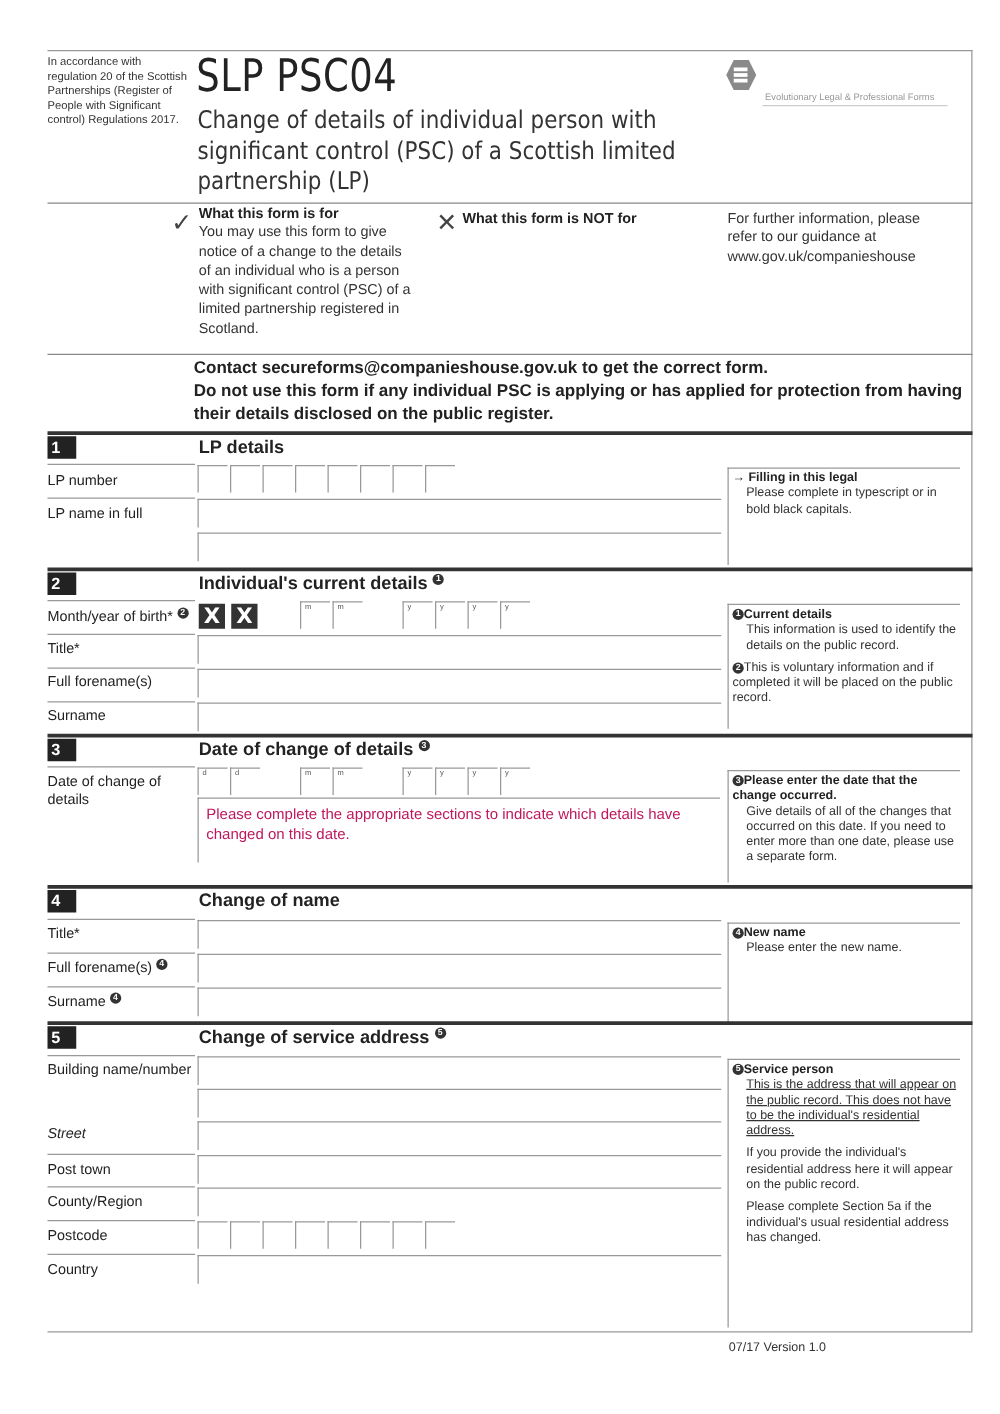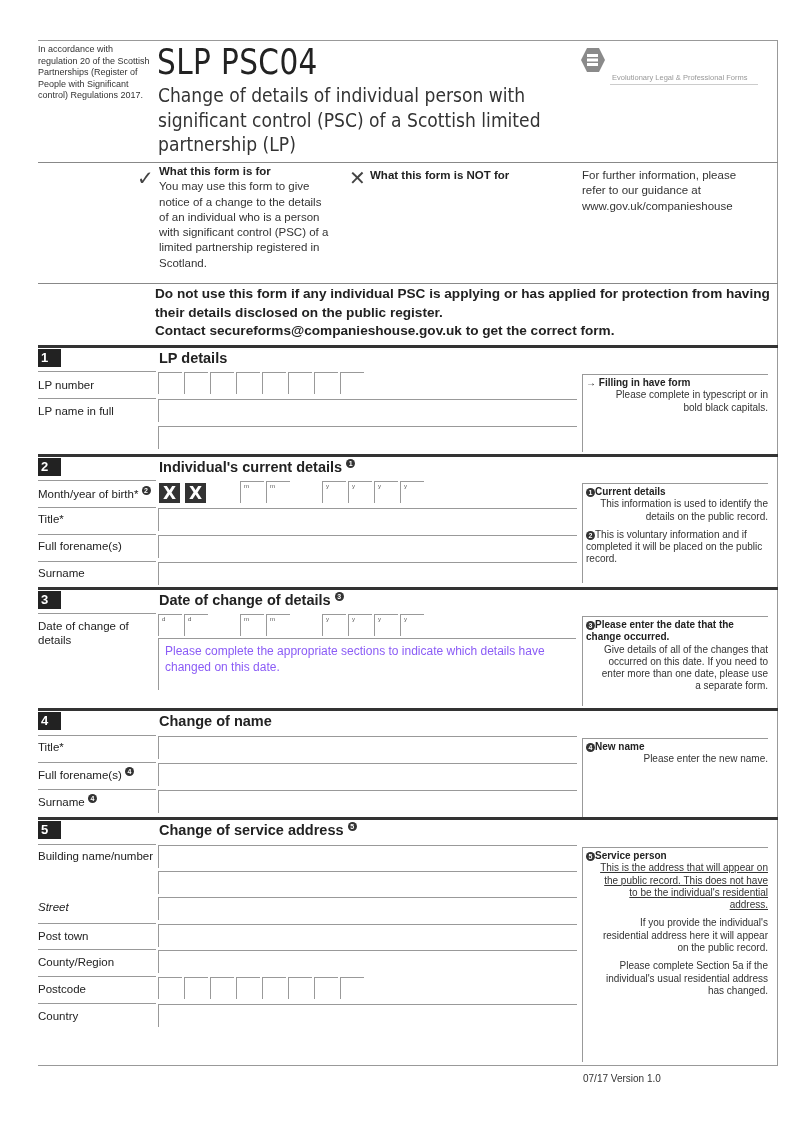--- a/index.html
+++ b/index.html
@@ -32,22 +32,22 @@
   .sec-title { left: 159px; font-size: 14.5px; font-weight: bold; color: #222; }
   .sup { display: inline-block; width: 9px; height: 9px; border-radius: 50%; background: #333; color: #fff; font-size: 7px; line-height: 9px; text-align: center; vertical-align: super; font-weight: bold; }
   .field-label { left: 38px; font-size: 11.5px; color: #222; width: 120px; line-height: 14px; }
   .field-box { left: 158px; border-left: 1px solid #999; border-top: 1px solid #999; height: 22px; }
   .label-rule { left: 38px; width: 118px; border-top: 1px solid #999; }
   .char-box { width: 24px; height: 22px; border-left: 1px solid #999; border-top: 1px solid #999; font-size: 6px; color: #555; padding-left: 3px; box-sizing: border-box; line-height: 8px; }
   .xmark { width: 21px; height: 20px; background: #333; color: #fff; font-weight: bold; font-size: 17px; line-height: 20px; text-align: center; font-family: "DejaVu Sans", sans-serif; }
   .note { left: 582px; border-left: 1px solid #999; border-top: 1px solid #999; width: 186px; font-size: 10px; line-height: 12.3px; color: #333; padding: 2px 0 0 3px; box-sizing: border-box; }
   .note p { margin: 0 0 6px 0; }
   .note .nh { font-weight: bold; color: #222; }
-  .note .ind { padding-left: 11px; text-align: right; }
-  .text-panel { left: 158px; border-left: 1px solid #999; border-top: 1px solid #999; width: 418px; height: 52px; font-size: 12px; line-height: 16px; padding: 4px 0 0 6px; box-sizing: border-box; color: #8b5cf6; }
+  .note .ind { padding-left: 11px; }
+  .text-panel { left: 158px; border-left: 1px solid #999; border-top: 1px solid #999; width: 418px; height: 52px; font-size: 12px; line-height: 16px; padding: 4px 0 0 6px; box-sizing: border-box; color: #be185d; }
   .footer { left: 583px; top: 1073px; font-size: 10px; color: #333; }
 </style>
 </head>
 <body>
 
 <div class="abs frame-top"></div>
 <div class="abs frame-right"></div>
 <div class="abs frame-bottom"></div>
 
 <div class="abs reg-text">In accordance with regulation 20 of the Scottish Partnerships (Register of People with Significant control) Regulations 2017.</div>
@@ -74,22 +74,22 @@
 </div>
 <div class="abs x-icon">✕</div>
 <div class="abs info-col col2">
   <div class="head">What this form is NOT for</div>
 </div>
 <div class="abs info-col col3">For further information, please refer to our guidance at www.gov.uk/companieshouse</div>
 
 <div class="abs hr2"></div>
 
 <div class="abs warning">
+  <p>Contact secureforms@companieshouse.gov.uk to get the correct form.</p>
   <p>Do not use this form if any individual PSC is applying or has applied for protection from having their details disclosed on the public register.</p>
-  <p>Contact secureforms@companieshouse.gov.uk to get the correct form.</p>
 </div>
 
 <div class="abs section-rule" style="top:345px;"></div>
 <div class="abs sec-num" style="top:349px;">1</div>
 <div class="abs sec-title" style="top:350px;">LP details</div>
 
 <div class="abs label-rule" style="top:371px;"></div>
 <div class="abs field-label" style="top:378px;">LP number</div>
 <div class="abs" style="left:158px;top:372px;" id="lpnum">
     <div class="abs char-box" style="left: 0px; top: 0px;"></div>
@@ -100,21 +100,21 @@
     <div class="abs char-box" style="left: 130px; top: 0px;"></div>
     <div class="abs char-box" style="left: 156px; top: 0px;"></div>
     <div class="abs char-box" style="left: 182px; top: 0px;"></div>
   </div>
 <div class="abs label-rule" style="top:398px;"></div>
 <div class="abs field-label" style="top:404px;">LP name in full</div>
 <div class="abs field-box" style="top:399px;width:418px;"></div>
 <div class="abs field-box" style="top:426px;width:418px;"></div>
 
 <div class="abs note" style="top:374px;height:78px;">
-  <p><span class="nh">→ </span><span class="nh">Filling in have form</span><br><span class="ind" style="display:block;">Please complete in typescript or in bold black capitals.</span></p>
+  <p><span class="nh">→ </span><span class="nh">Filling in this legal</span><br><span class="ind" style="display:block;">Please complete in typescript or in bold black capitals.</span></p>
 </div>
 
 <div class="abs section-rule" style="top:454px;"></div>
 <div class="abs sec-num" style="top:458px;">2</div>
 <div class="abs sec-title" style="top:459px;"><span>Individual's current details</span> <span class="sup">1</span></div>
 
 <div class="abs label-rule" style="top:480px;"></div>
 <div class="abs field-label" style="top:486px;width:125px;"><span>Month/year of birth*</span> <span class="sup">2</span></div>
 <div class="abs xmark" style="left:159px;top:483px;">X</div>
 <div class="abs xmark" style="left:185px;top:483px;">X</div>

